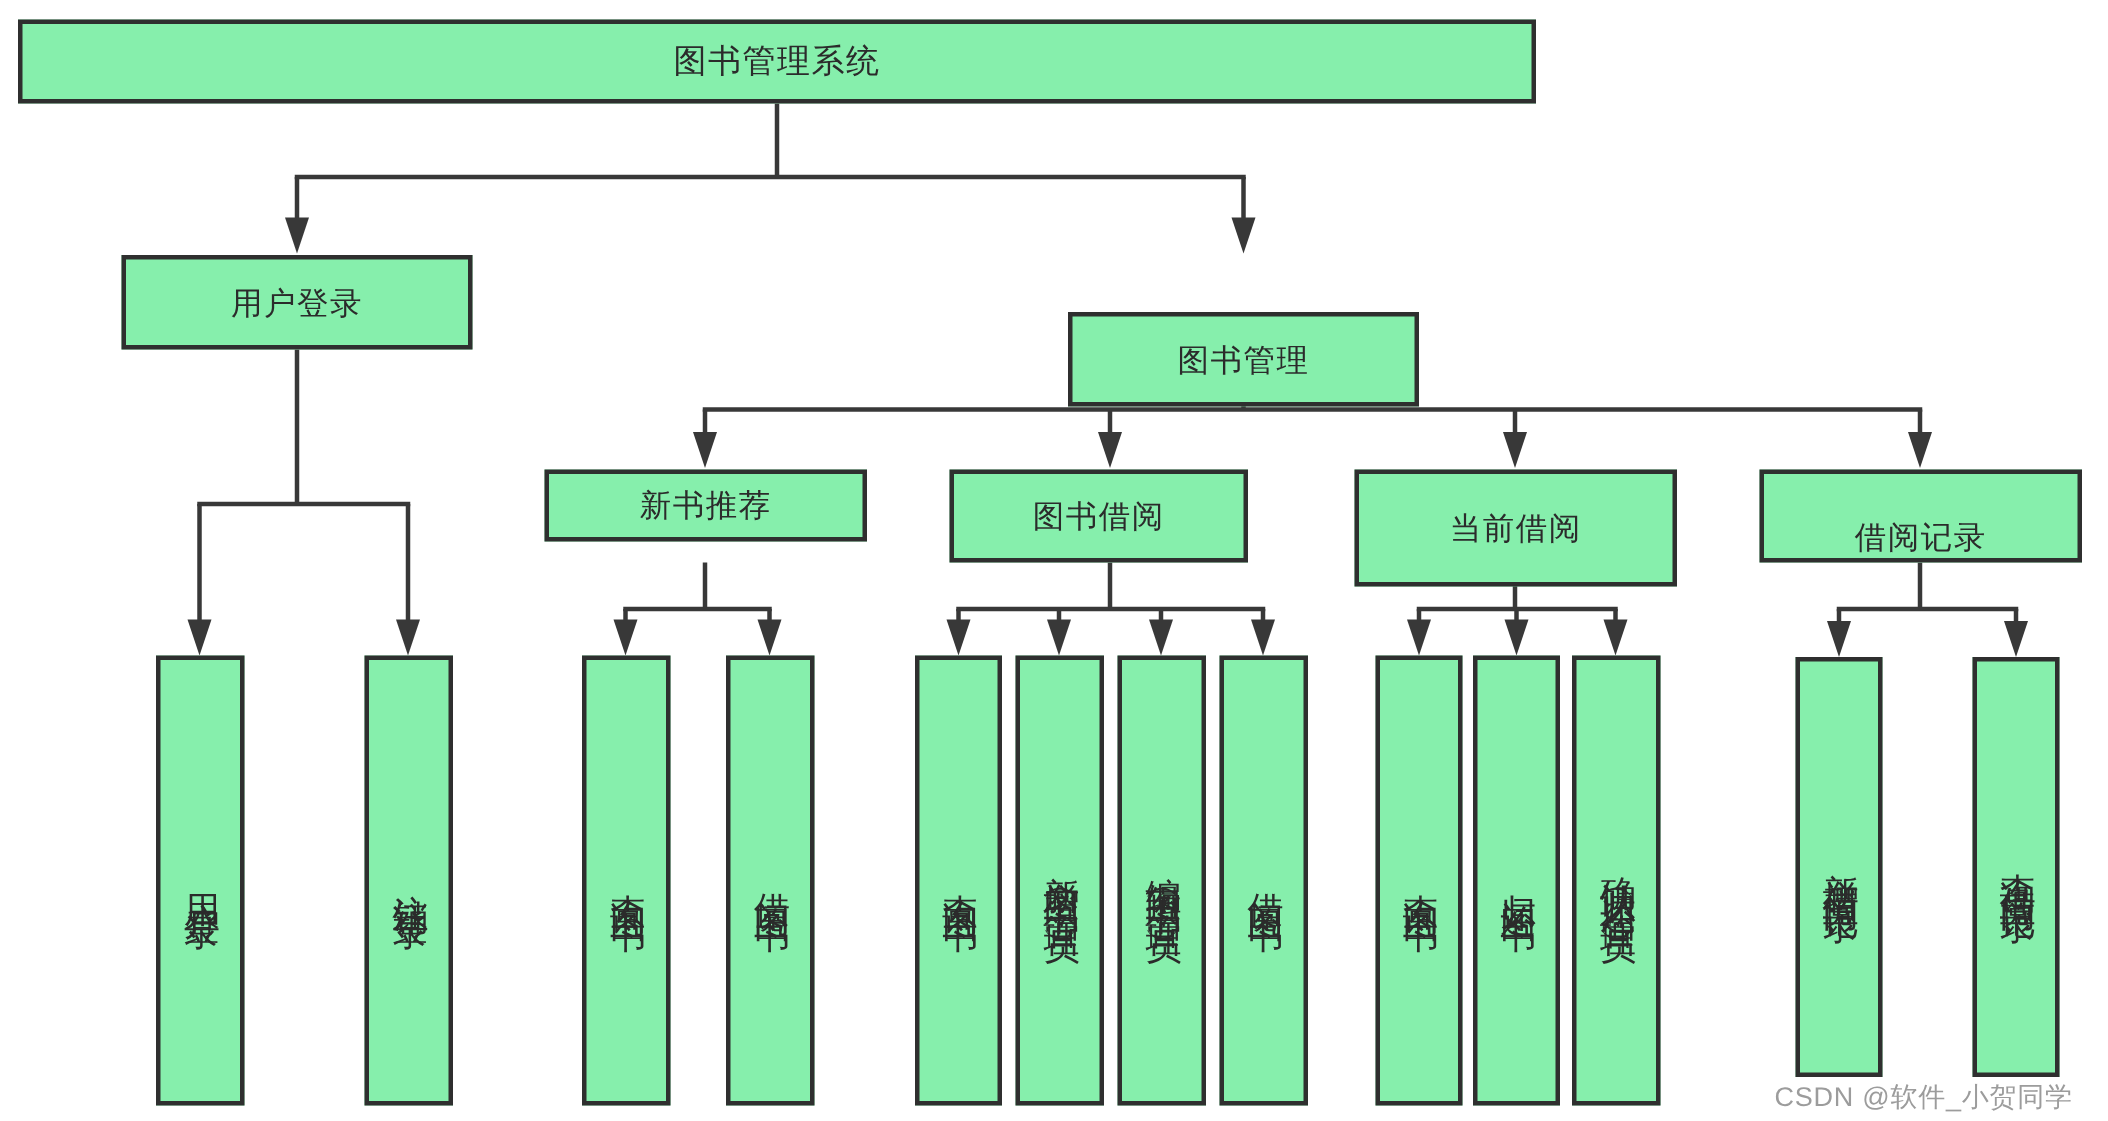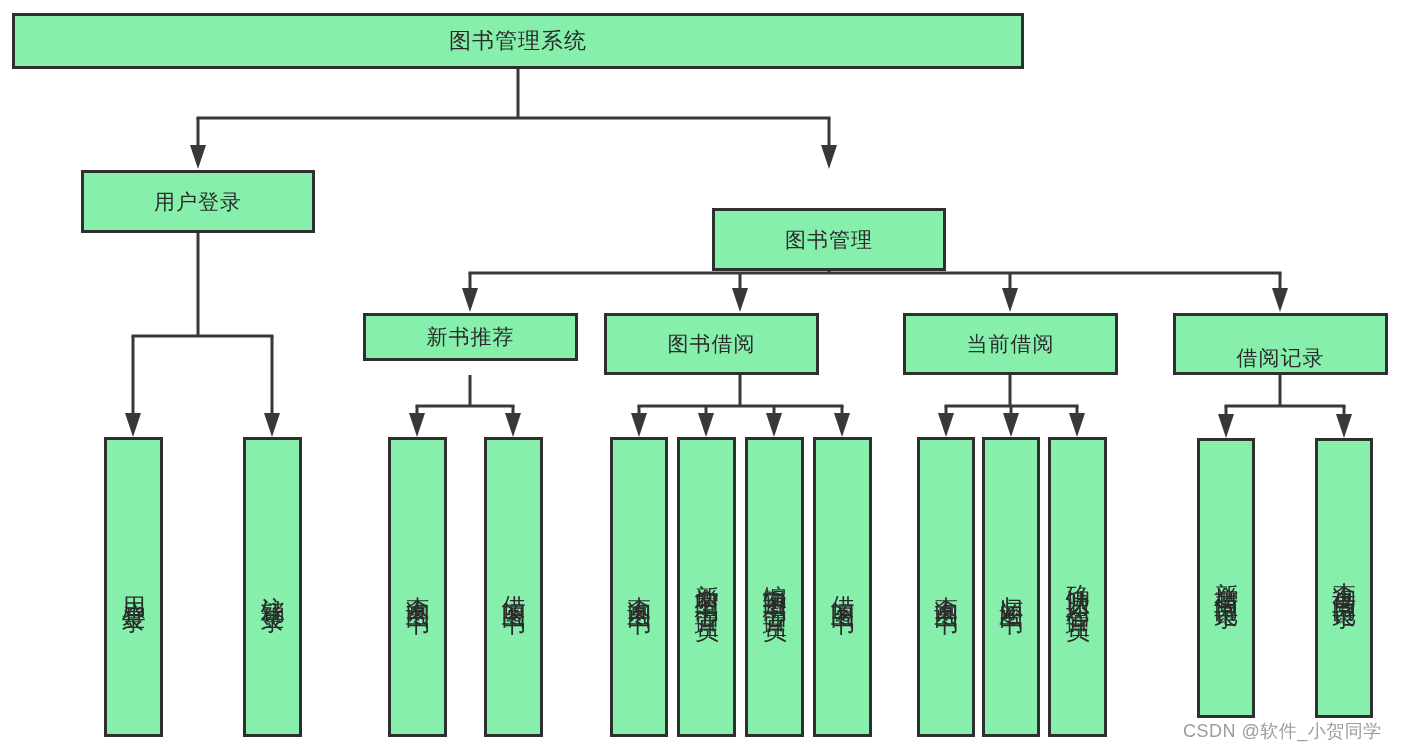--- a/index.html
+++ b/index.html
@@ -152,24 +152,24 @@
   <div class="node hbox" style="left:81px; top:170px; width:234px; height:63px;">
     <span>用户登录</span>
   </div>
   <div class="node hbox" style="left:712px; top:170px; width:234px; height:63px;margin-top:38px;">
     <span>图书管理</span>
   </div>
 
   <div class="node hbox" style="left:363px; top:313px; width:215px; height:48px;">
     <span>新书推荐</span>
   </div>
-  <div class="node hbox" style="left:604px; top:313px; width:215px; height:62px;">
+  <div class="node hbox" style="left:633px; top:313px; width:199px; height:62px;">
     <span>图书借阅</span>
   </div>
-  <div class="node hbox" style="left:903px; top:313px; width:215px; height:62px;">
+  <div class="node hbox" style="left:903px; top:313px; width:215px; height:78px;">
     <span>当前借阅</span>
   </div>
   <div class="node hbox" style="left:1173px; top:313px; width:215px; height:62px;align-items:flex-end;">
     <span>借阅记录</span>
   </div>
 
   <div class="node vbox" style="left:104px; top:437px; width:59px; height:300px;">
     <span class="vtext">用户登录</span>
   </div>
   <div class="node vbox" style="left:243px; top:437px; width:59px; height:300px;">

